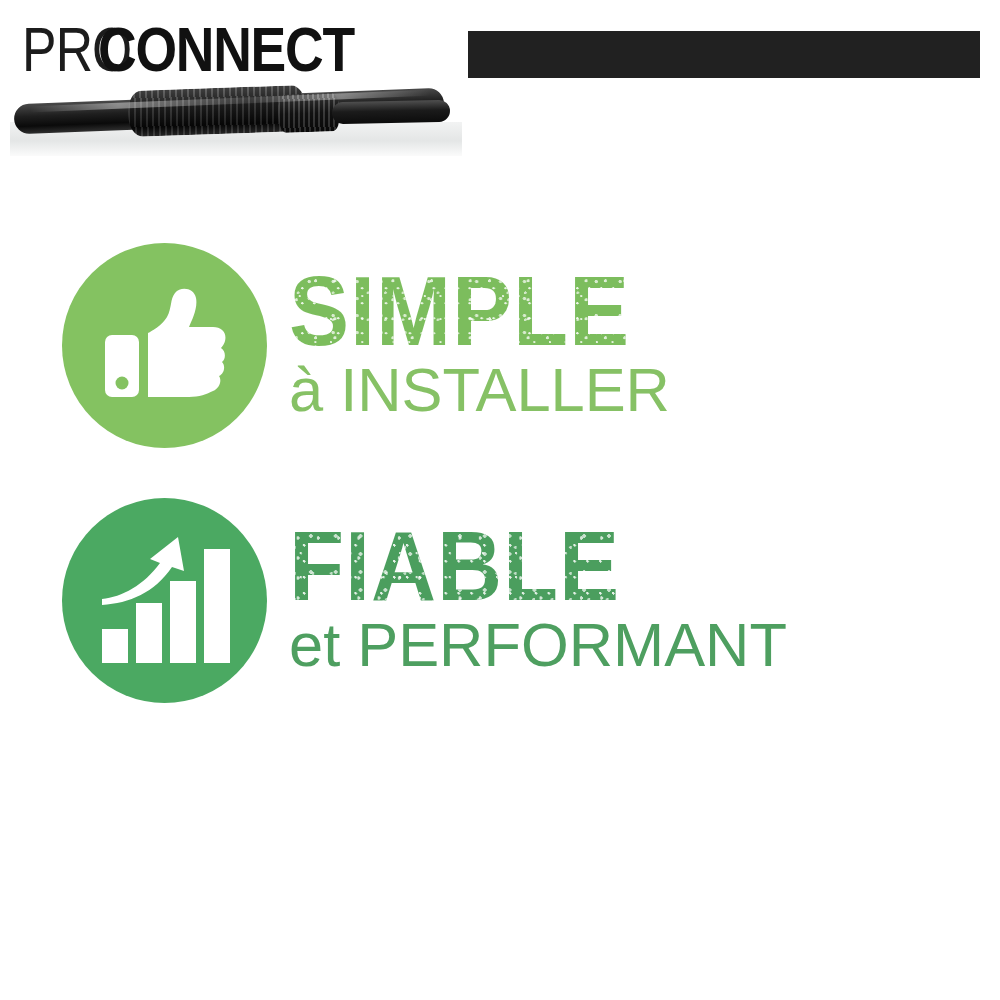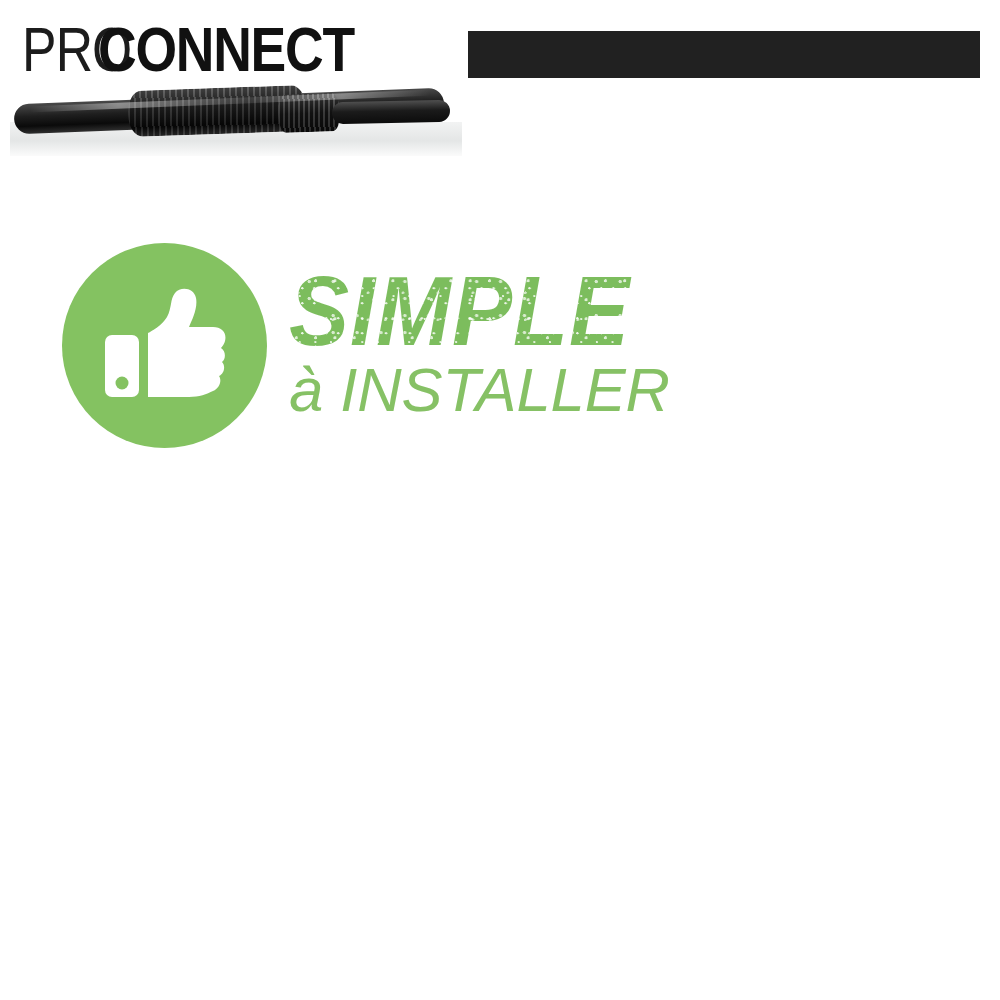--- a/index.html
+++ b/index.html
@@ -132,21 +132,20 @@
     border-radius: 4px;
     transform: rotate(-2.4deg);
   }
 
   
   #features {
     position: absolute;
     left: 0;
     top: 218px;
     width: 1000px;
-    font-style: italic;
   }
   .feature-row {
     position: relative;
     height: 255px;
     display: flex;
     align-items: center;
   }
   .feature-icon {
     flex: 0 0 auto;
     width: 205px;
@@ -275,15 +274,31 @@
                  C123 64 123 72 119 75 C123 79 121 87 116 89
                  C119 93 117 101 110 104 C104 107 96 110 86 110 Z"></path>
       </svg>
     </div>
     <div class="feature-text">
       <div class="headline">SIMPLE</div>
       <div class="subline">à INSTALLER</div>
     </div>
   </div>
 
+  <div class="feature-row" id="row-fiable">
+    <div class="feature-icon">
+      <svg class="icon-svg" width="130" height="128" viewBox="0 0 130 128" fill="#ffffff">
+        <rect x="2" y="92" width="26" height="34"></rect>
+        <rect x="36" y="66" width="26" height="60"></rect>
+        <rect x="70" y="44" width="26" height="82"></rect>
+        <rect x="104" y="12" width="26" height="114"></rect>
+        <path d="M2 62 C22 60 44 48 60 26 L50 22 L78 0 L84 34 L72 30
+                 C54 56 30 66 2 68 Z"></path>
+      </svg>
+    </div>
+    <div class="feature-text">
+      <div class="headline">FIABLE</div>
+      <div class="subline">et PERFORMANT</div>
+    </div>
+  </div>
 
 
 </div>
 
 </body></html>

